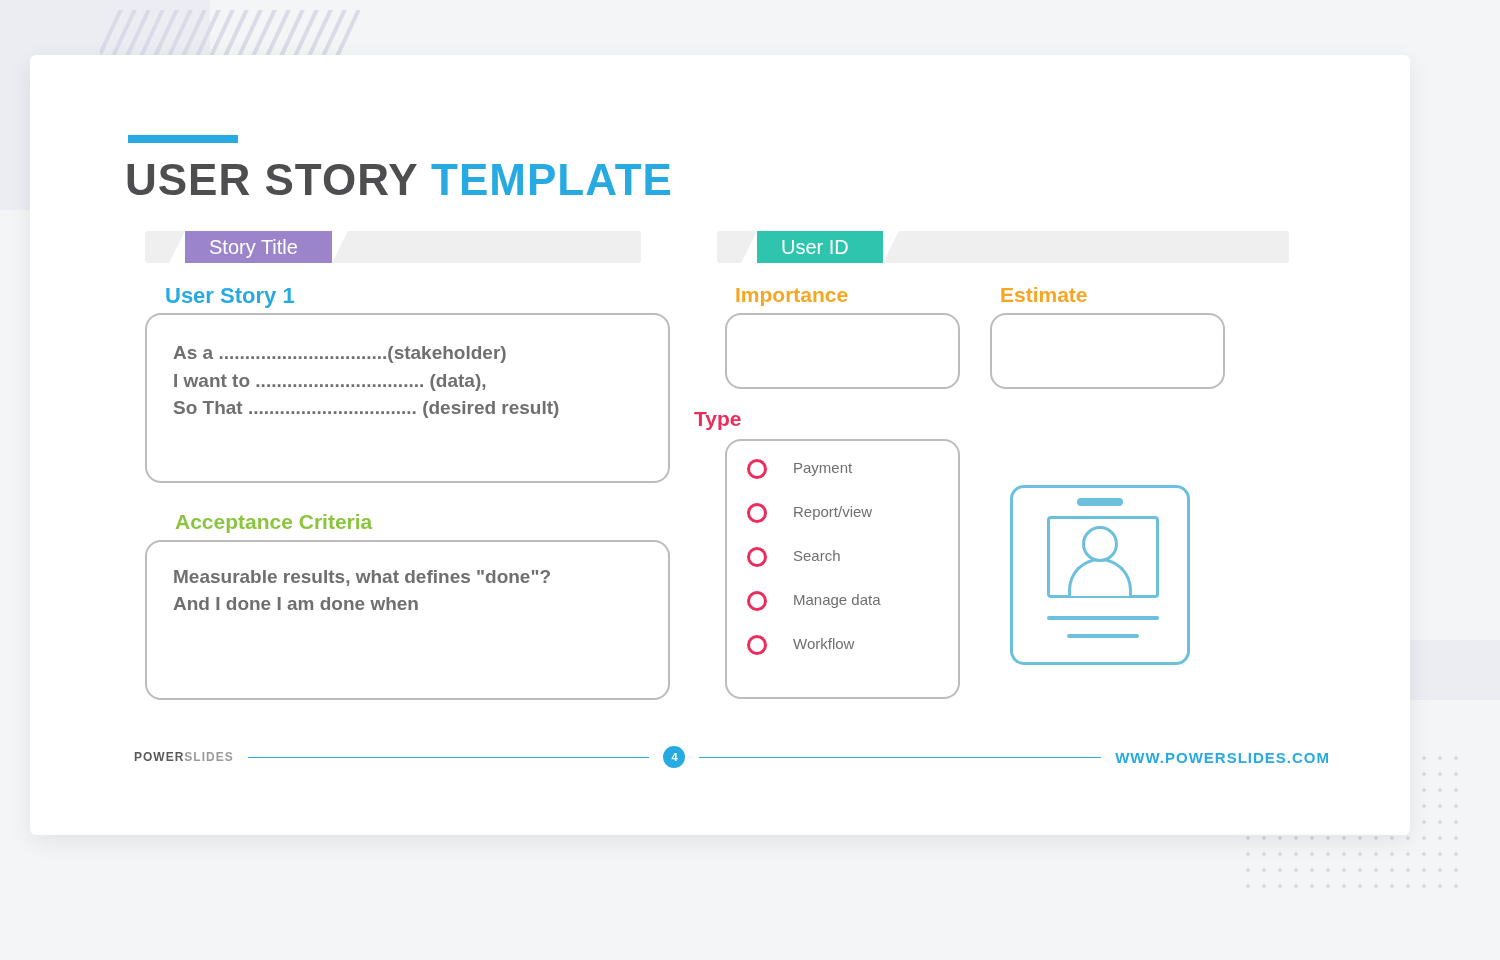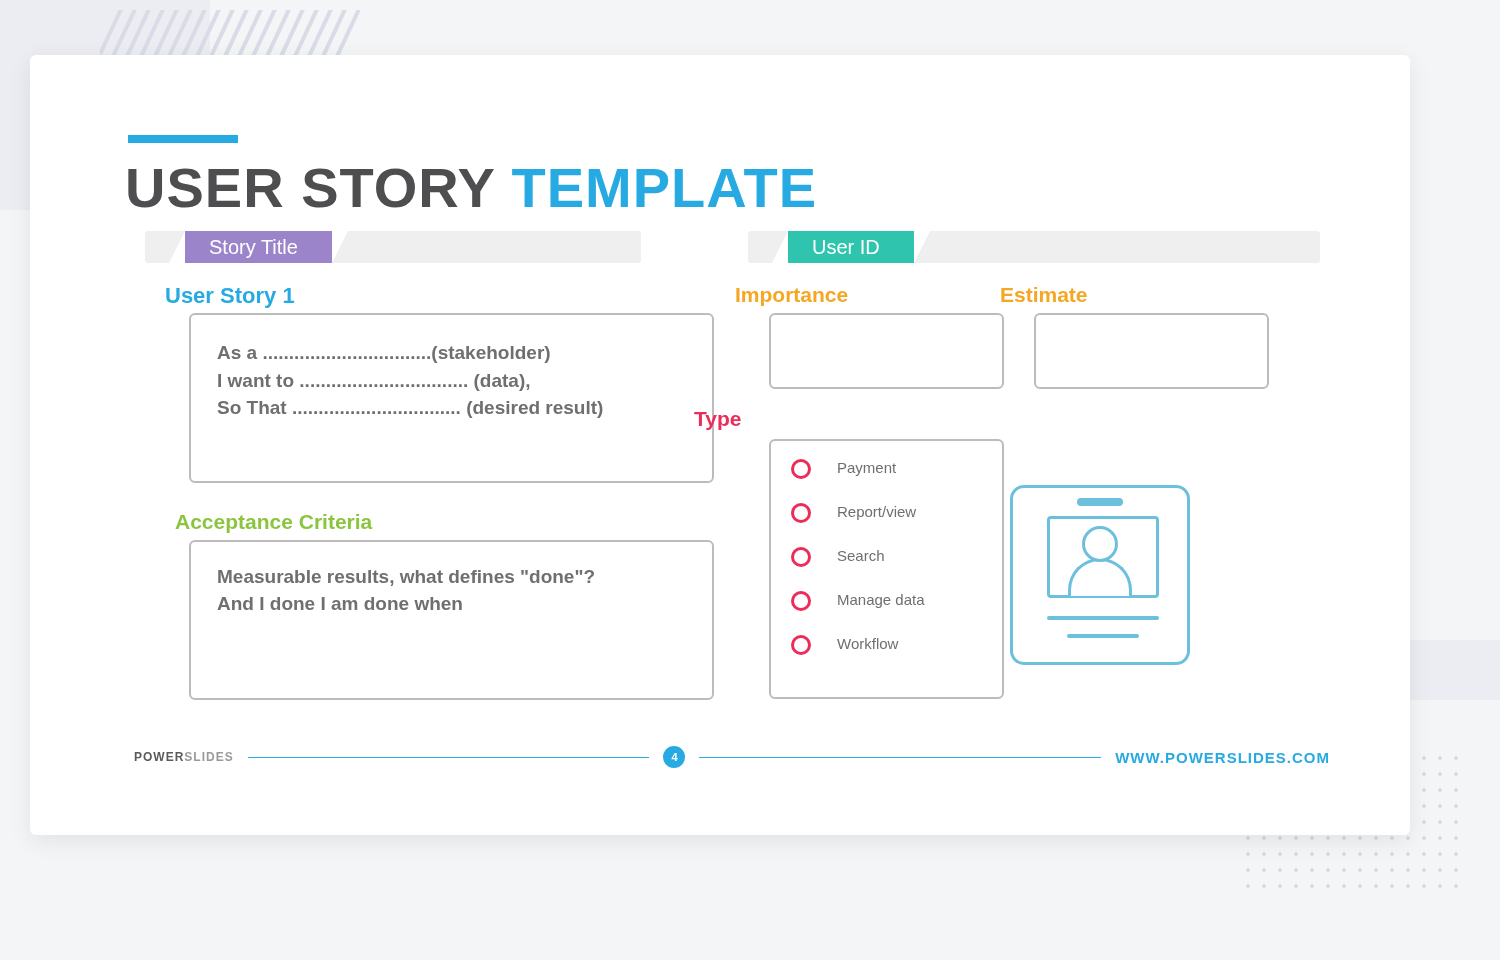--- a/index.html
+++ b/index.html
@@ -14,39 +14,39 @@
           background-image: radial-gradient(#d9dce6 2px, transparent 2px);
           background-size: 16px 16px; }
 
   .card {
     position:absolute; left:30px; top:55px; width:1380px; height:780px;
     background:#fff; border-radius:6px;
     box-shadow: 0 6px 24px rgba(0,0,0,0.08);
   }
 
   .accent-bar { position:absolute; left:98px; top:80px; width:110px; height:8px; background:#27aae1; }
-  .title { position:absolute; left:95px; top:100px; font-size:56px; font-weight:700; letter-spacing:1px; }
+  .title { position:absolute; left:95px; top:100px; font-size:44px; font-weight:700; letter-spacing:1px; }
   .title .t1 { color:#4e4e50; }
   .title .t2 { color:#27aae1; }
 
   
   .tabhdr { position:absolute; height:32px; background:#efefef; border-radius:3px; }
   .tabhdr .tab { position:absolute; left:40px; top:0; height:32px; padding:0 34px 0 24px; color:#fff; font-size:20px; line-height:32px; }
   .tabhdr .tab::before { content:""; position:absolute; left:-16px; top:0; width:0; height:0; border-bottom:32px solid currentColor; border-left:16px solid transparent; }
   .tabhdr .tab::after  { content:""; position:absolute; right:-16px; top:0; width:0; height:0; border-top:32px solid currentColor; border-right:16px solid transparent; }
   .tabhdr .tab span { color:#fff; position:relative; }
   .tab-purple { background:#9b84c9; color:#9b84c9; }
   .tab-teal   { background:#2fc4ad; color:#2fc4ad; }
 
   .hdr-left  { left:115px; top:176px; width:496px; }
-  .hdr-right { left:718px; top:176px; width:572px;text-align:center; }
+  .hdr-right { left:687px; top:176px; width:572px;text-align:center; }
 
   
   .us-title { position:absolute; left:135px; top:228px; color:#27aae1; font-size:22px; font-weight:700; }
-  .box { position:absolute; border:2px solid #bcbcbc; border-radius:6px; background:#fff;margin-left:44px; }
+  .box { position:absolute; border:2px solid #bcbcbc; border-radius:16px; background:#fff; }
   .box-story { left:115px; top:258px; width:525px; height:170px; padding:24px 26px; }
   .box-story p { color:#6f6f70; font-size:19px; line-height:1.45; font-weight:600; }
 
   .ac-title { position:absolute; left:145px; top:455px; color:#8bc53f; font-size:21px; font-weight:700; }
   .box-ac { left:115px; top:485px; width:525px; height:160px; padding:22px 26px; }
   .box-ac p { color:#6f6f70; font-size:19px; line-height:1.4; font-weight:600; }
 
   
   .lbl { position:absolute; font-size:21px; font-weight:700; }
   .lbl-imp { left:705px; top:228px; color:#f5a623; }

